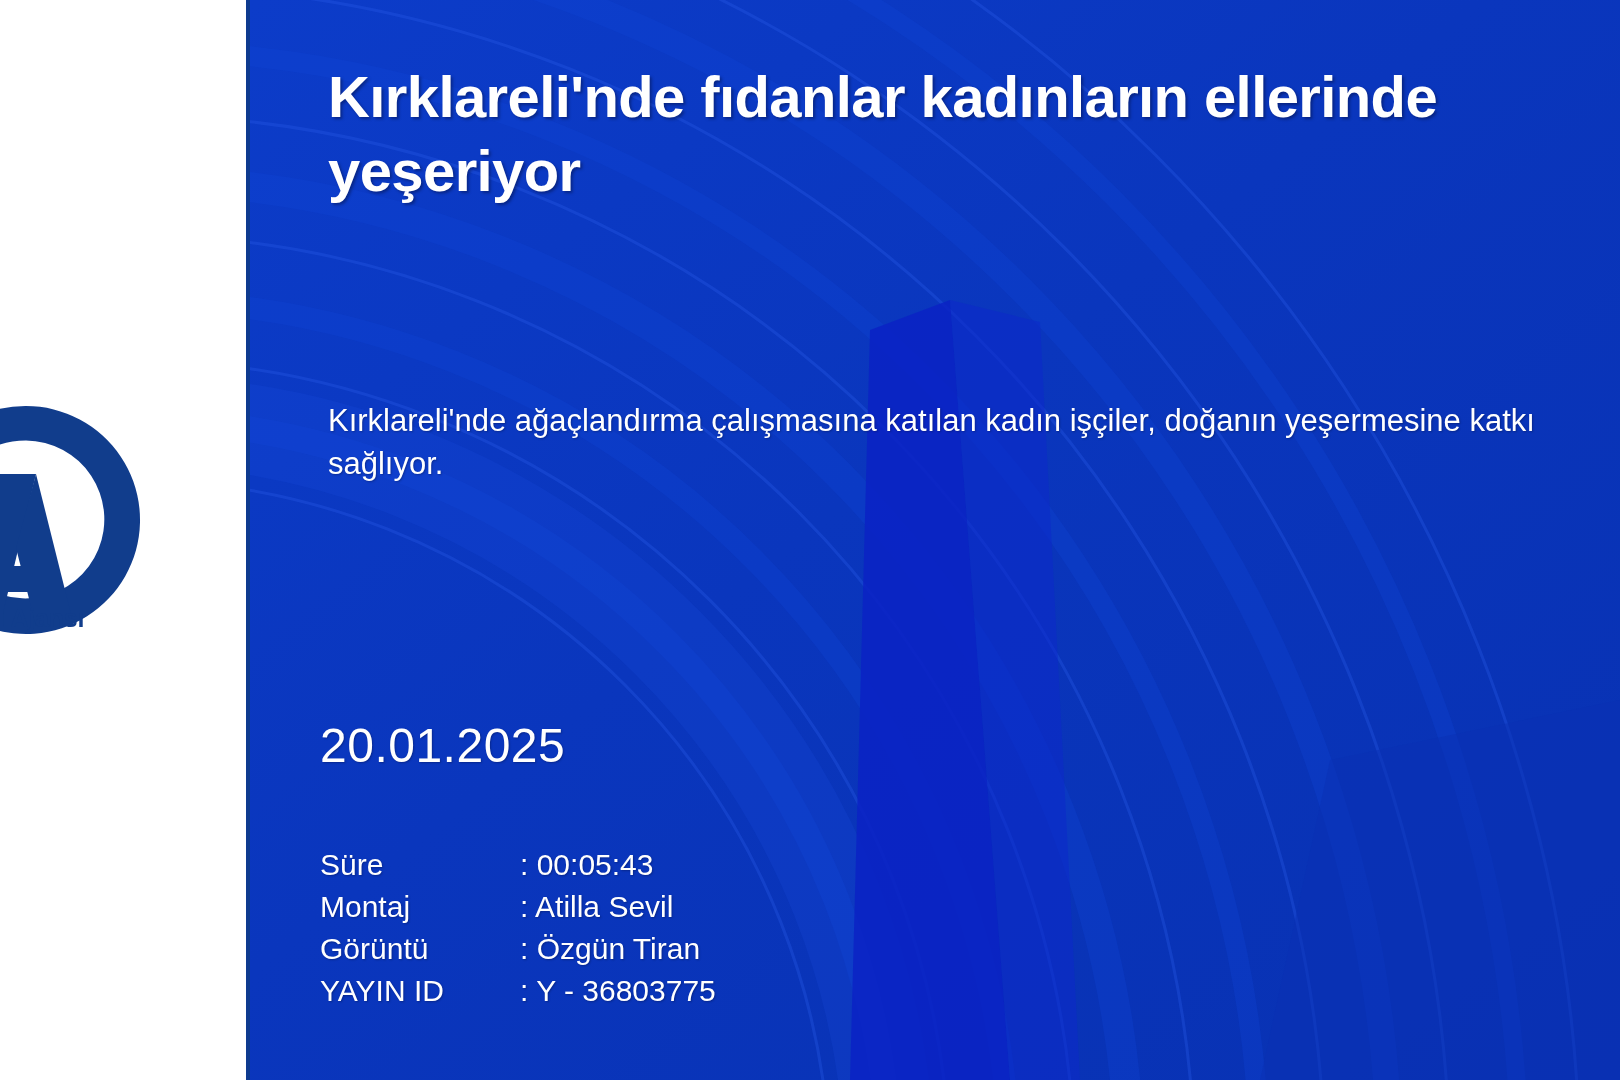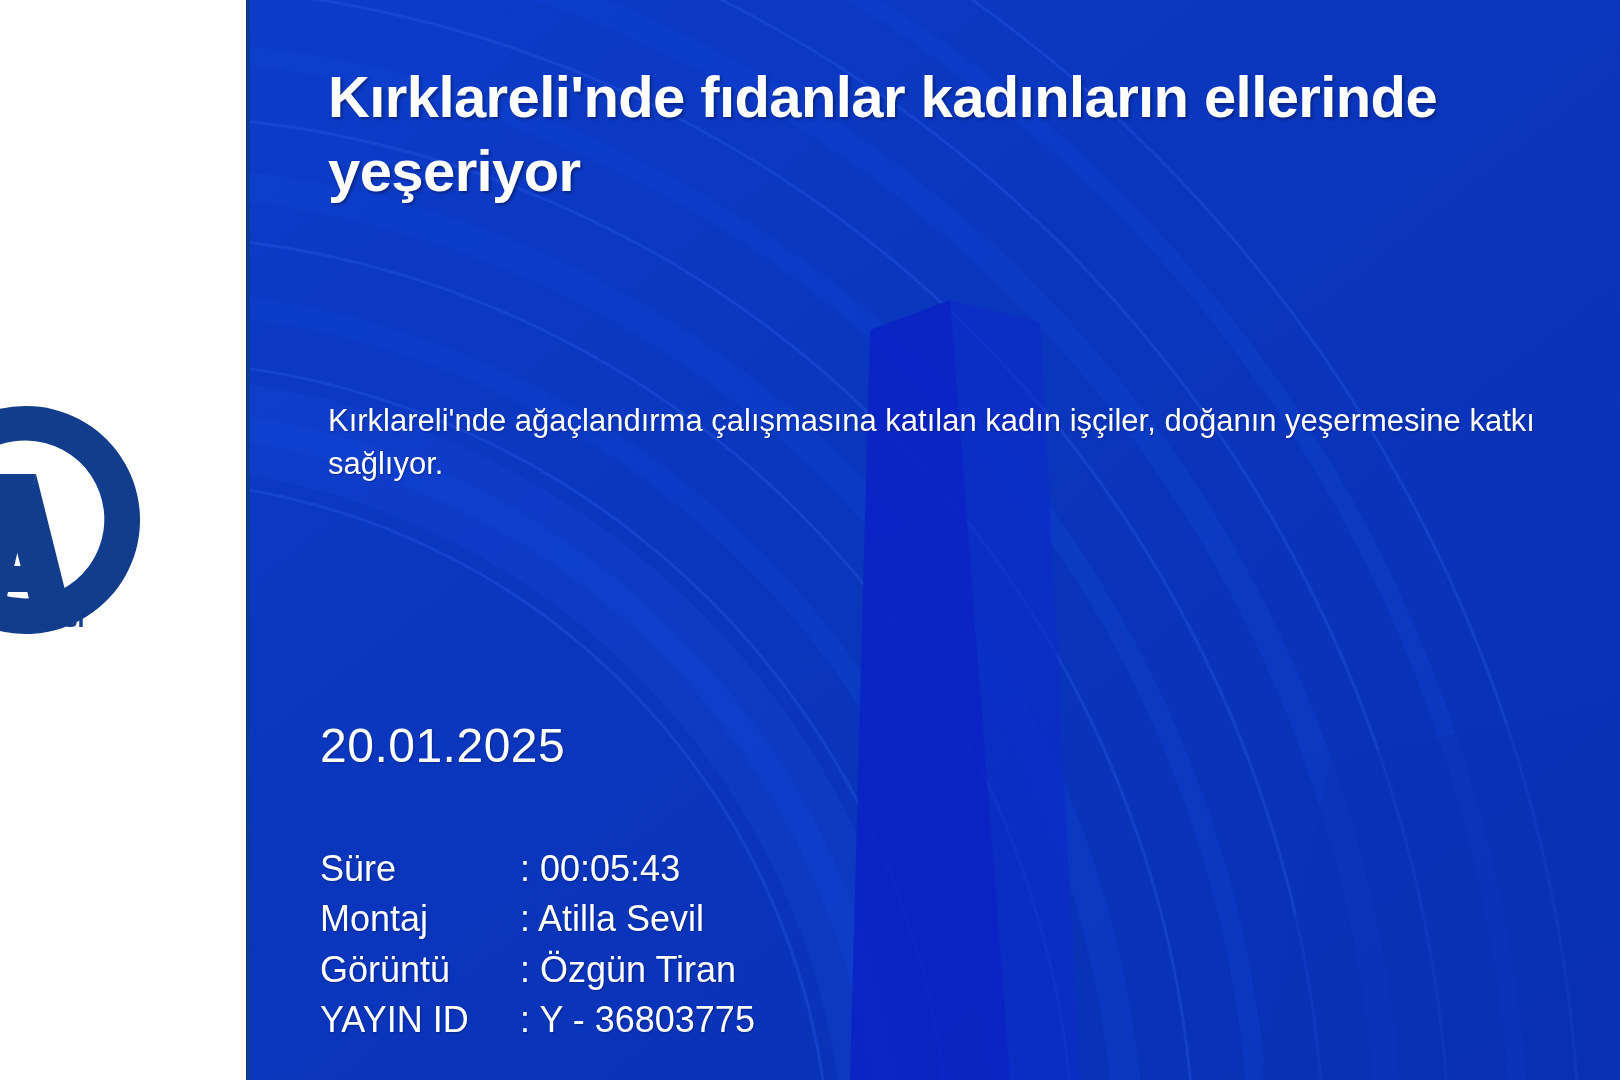--- a/index.html
+++ b/index.html
@@ -128,21 +128,21 @@
 
   .meta-table {
     position: absolute;
     left: 70px;
     top: 844px;
     border-collapse: collapse;
   }
 
   .meta-table td {
     color: #ffffff;
-    font-size: 36px;
+    font-size: 30px;
     line-height: 1.4;
     font-weight: normal;
     padding: 0;
     vertical-align: top;
     white-space: nowrap;
     text-shadow: 1px 1px 2px rgba(0,0,20,0.28);
   }
 
   .meta-label {
     width: 200px;

